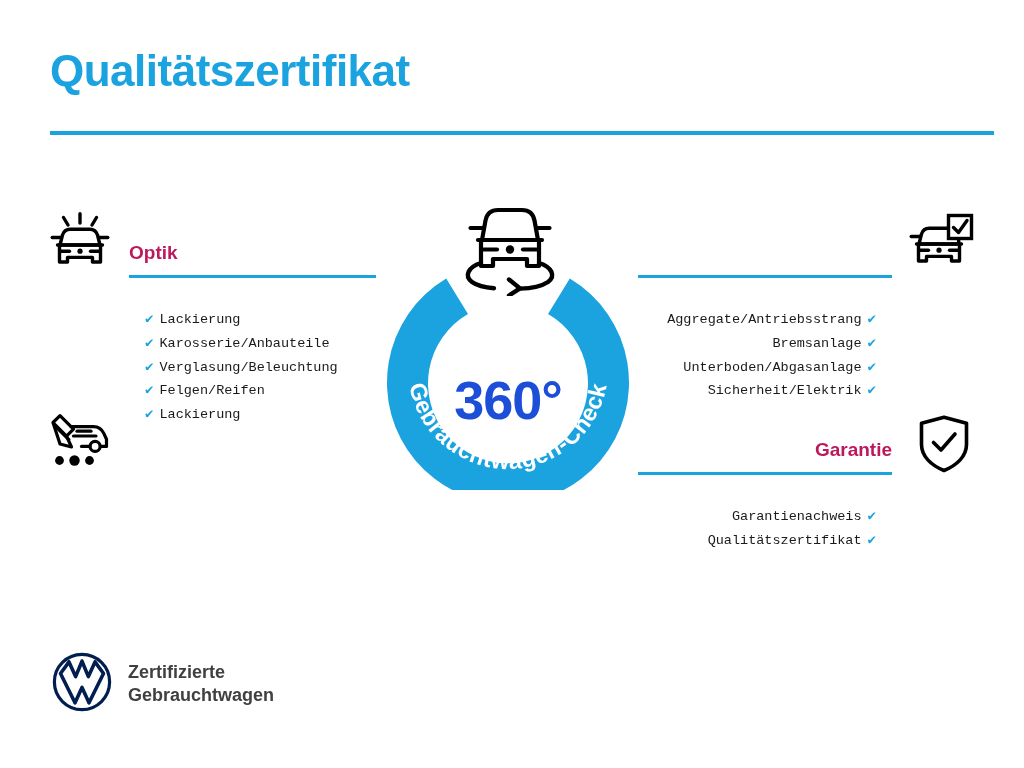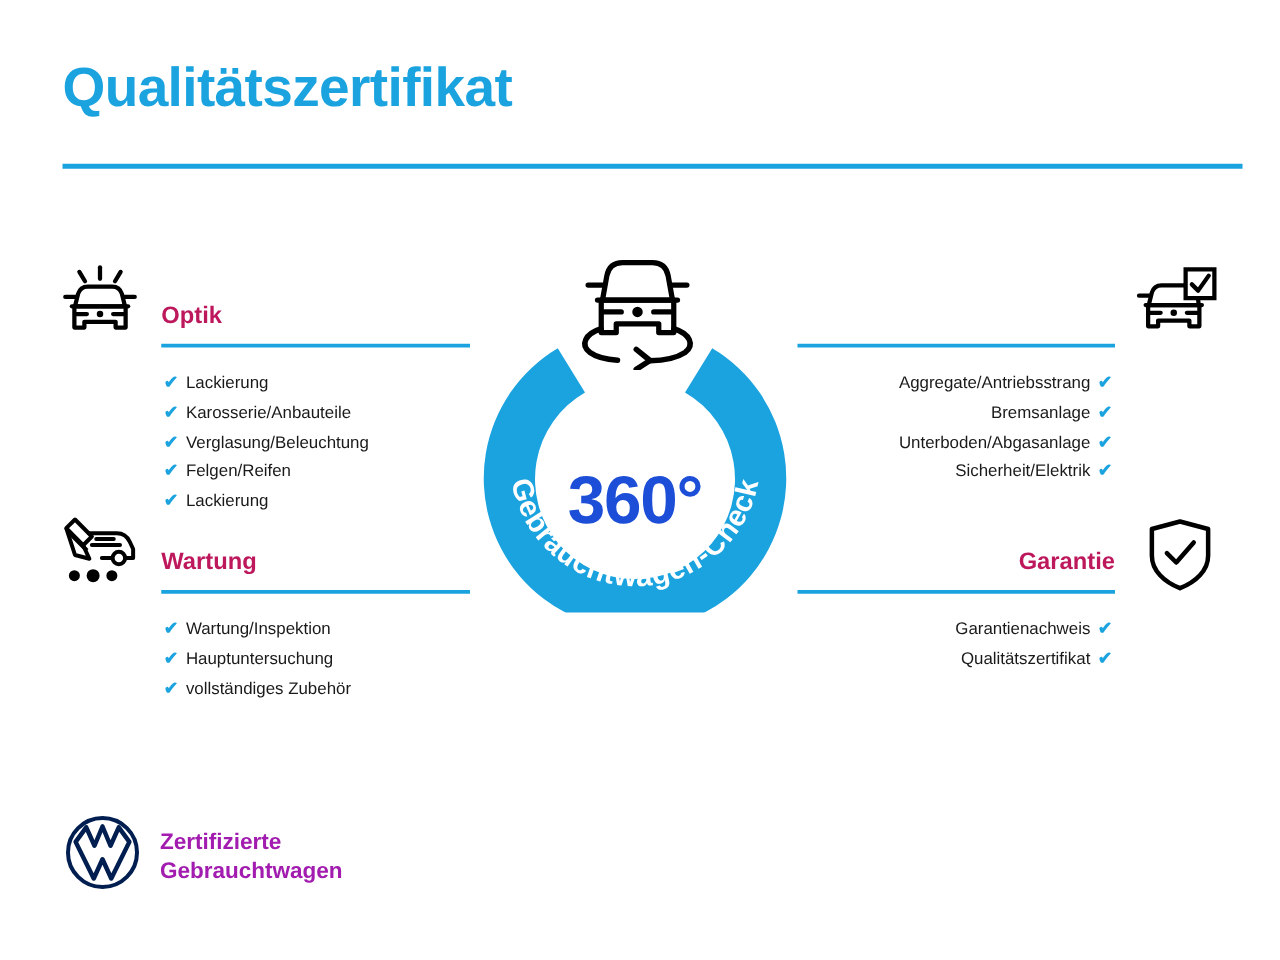--- a/index.html
+++ b/index.html
@@ -62,22 +62,23 @@
   .section-rule {
     position: absolute;
     left: 0;
     right: 0;
     bottom: 0;
     height: 3px;
     background: #1ba3e0;
   }
   .section-list {
     list-style: none;
-    margin: 2px;
+    margin: 16px;
     padding: 14px 0 0 0;
+    font-family: Liberation Mono, monospace;
   }
   .section-list li {
     font-size: 13.5px;
     line-height: 23.8px;
     color: #1a1a1a;
     white-space: nowrap;
   }
   .check {
     color: #1ba3e0;
     font-weight: bold;
@@ -146,21 +147,21 @@
     top: 652px;
     display: flex;
     align-items: center;
   }
   #footer-logo .logo-mark { display: block; }
   #footer-logo .logo-text {
     margin-left: 16px;
     font-size: 18px;
     font-weight: bold;
     line-height: 23px;
-    color: #a21caf;
+    color: #404040;
     white-space: nowrap;
   }
 </style>
 </head>
 <body>
 
 <div class="page">
 
   <div class="page-title">Qualitätszertifikat</div>
   <div class="title-rule"></div>
@@ -240,31 +241,20 @@
     </div>
     <ul class="section-list">
       <li><span class="check">✔</span><span>Lackierung</span></li>
       <li><span class="check">✔</span><span>Karosserie/Anbauteile</span></li>
       <li><span class="check">✔</span><span>Verglasung/Beleuchtung</span></li>
       <li><span class="check">✔</span><span>Felgen/Reifen</span></li>
       <li><span class="check">✔</span><span>Lackierung</span></li>
     </ul>
   </div>
 
-  <div class="section sec-left" id="sec-wartung">
-    <div class="section-head">
-      <div class="section-title">Wartung</div>
-      <div class="section-rule"></div>
-    </div>
-    <ul class="section-list">
-      <li><span class="check">✔</span><span>Wartung/Inspektion</span></li>
-      <li><span class="check">✔</span><span>Hauptuntersuchung</span></li>
-      <li><span class="check">✔</span><span>vollständiges Zubehör</span></li>
-    </ul>
-  </div>
 
   <div class="section sec-right" id="sec-technik">
     <div class="section-head">
       <div class="section-rule"></div>
     </div>
     <ul class="section-list">
       <li><span>Aggregate/Antriebsstrang</span><span class="check">✔</span></li>
       <li><span>Bremsanlage</span><span class="check">✔</span></li>
       <li><span>Unterboden/Abgasanlage</span><span class="check">✔</span></li>
       <li><span>Sicherheit/Elektrik</span><span class="check">✔</span></li>

